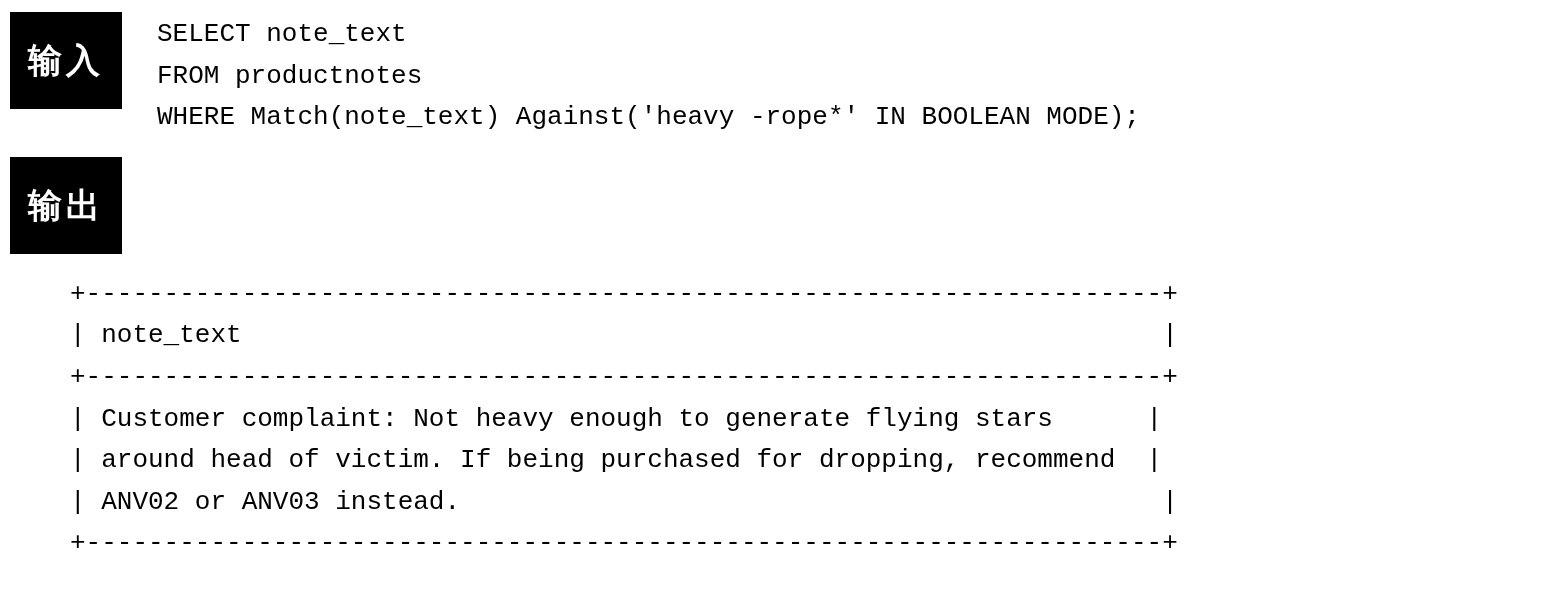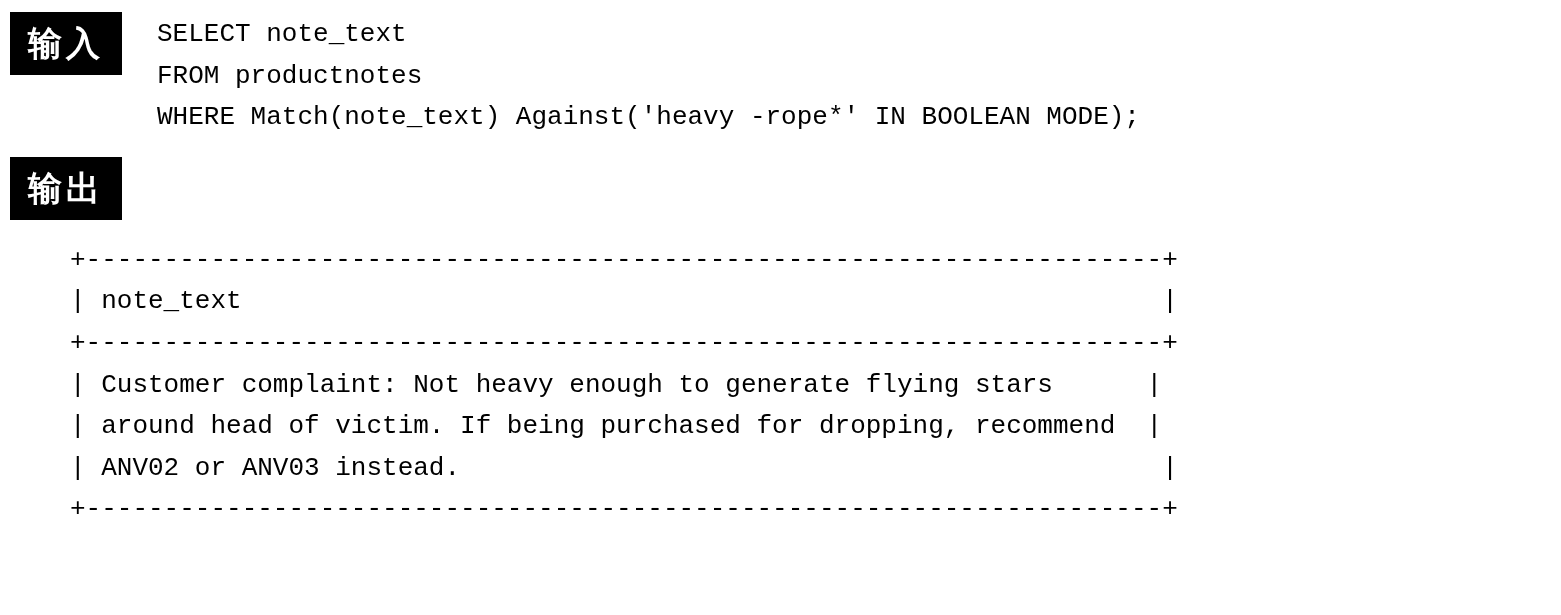--- a/index.html
+++ b/index.html
@@ -19,21 +19,21 @@
       display: flex;
       align-items: flex-start;
       margin-bottom: 8px;
     }
     .label {
       background: #000000;
       color: #ffffff;
       font-family: "SimHei", "Microsoft YaHei", sans-serif;
       font-size: 34px;
       font-weight: bold;
-      padding: 6px 18px;
+      padding: 23px 18px;
       margin-right: 35px;
       margin-top: 2px;
       letter-spacing: 4px;
       flex-shrink: 0;
     }
     .code-block {
       font-family: "Consolas", "Monaco", "Courier New", monospace;
       font-size: 26px;
       white-space: pre;
       line-height: 1.6;

